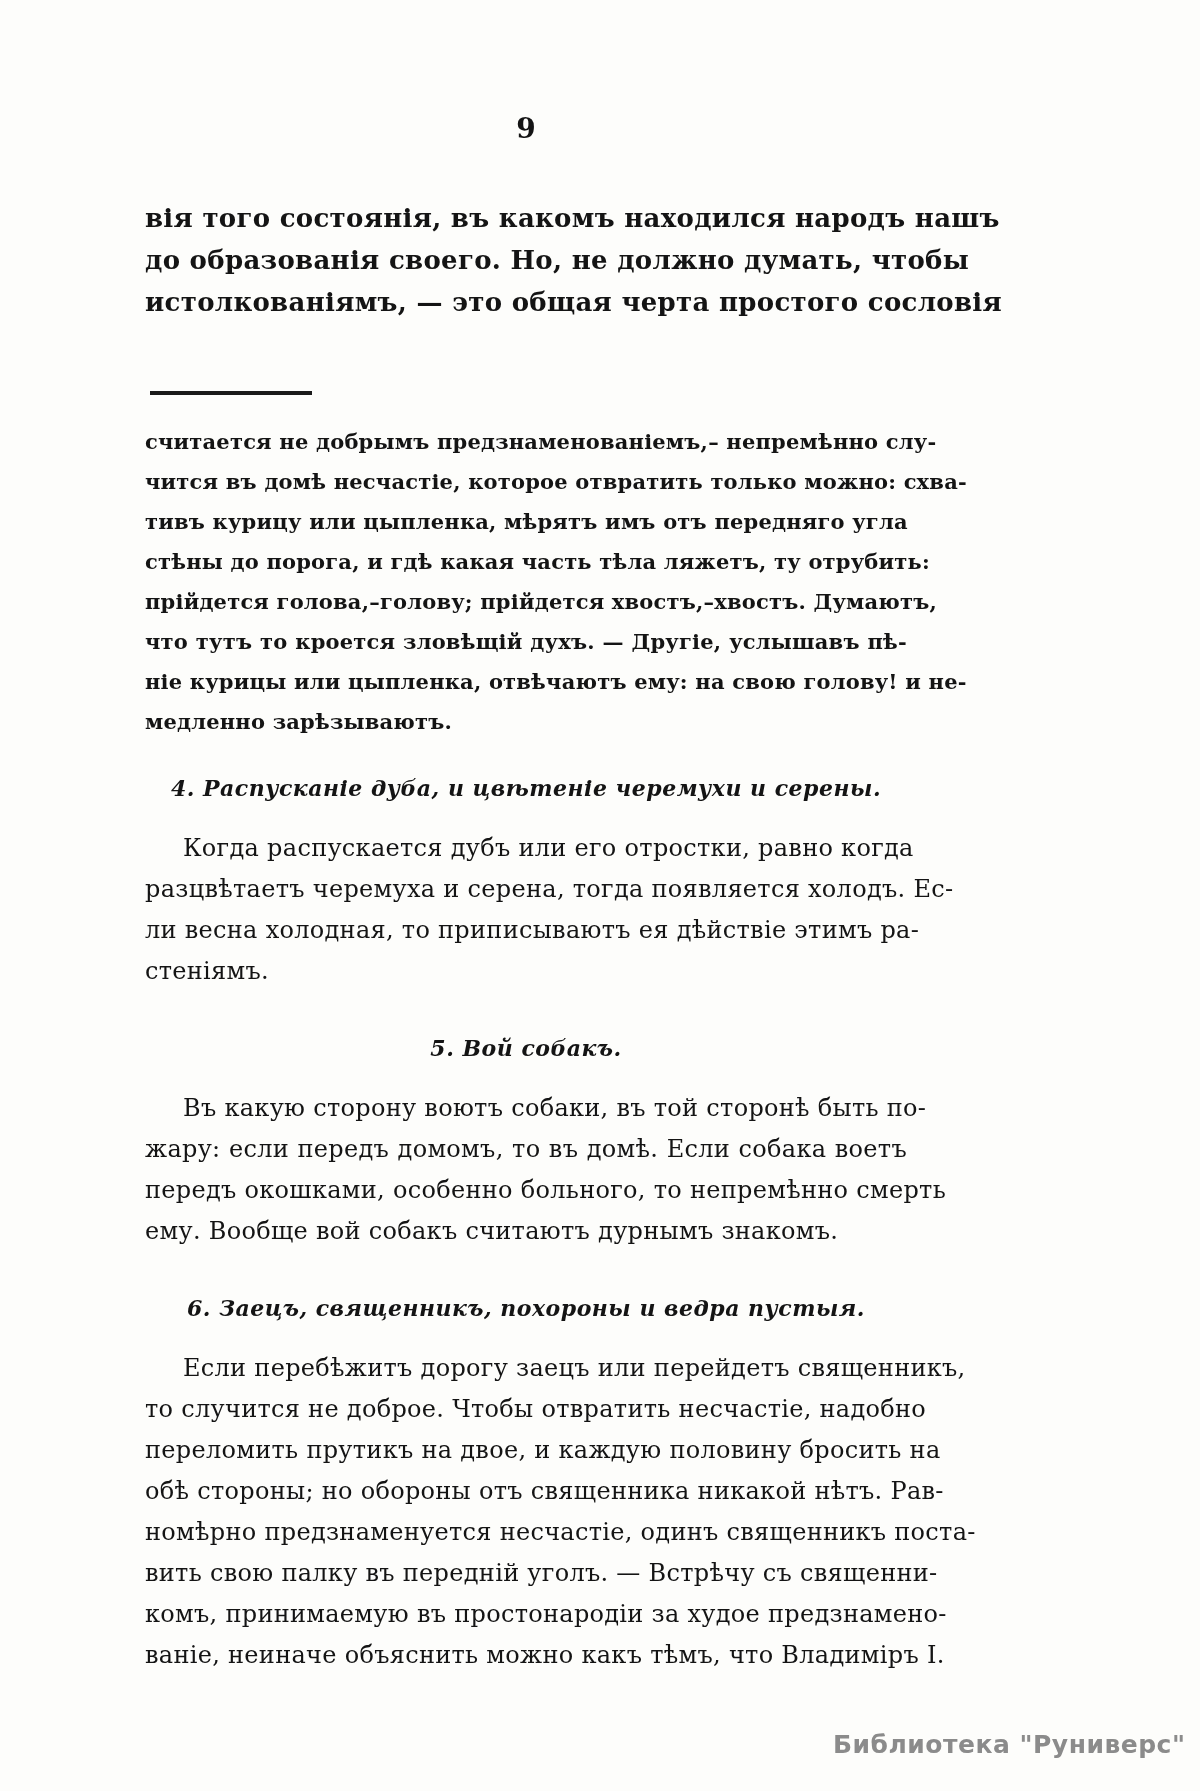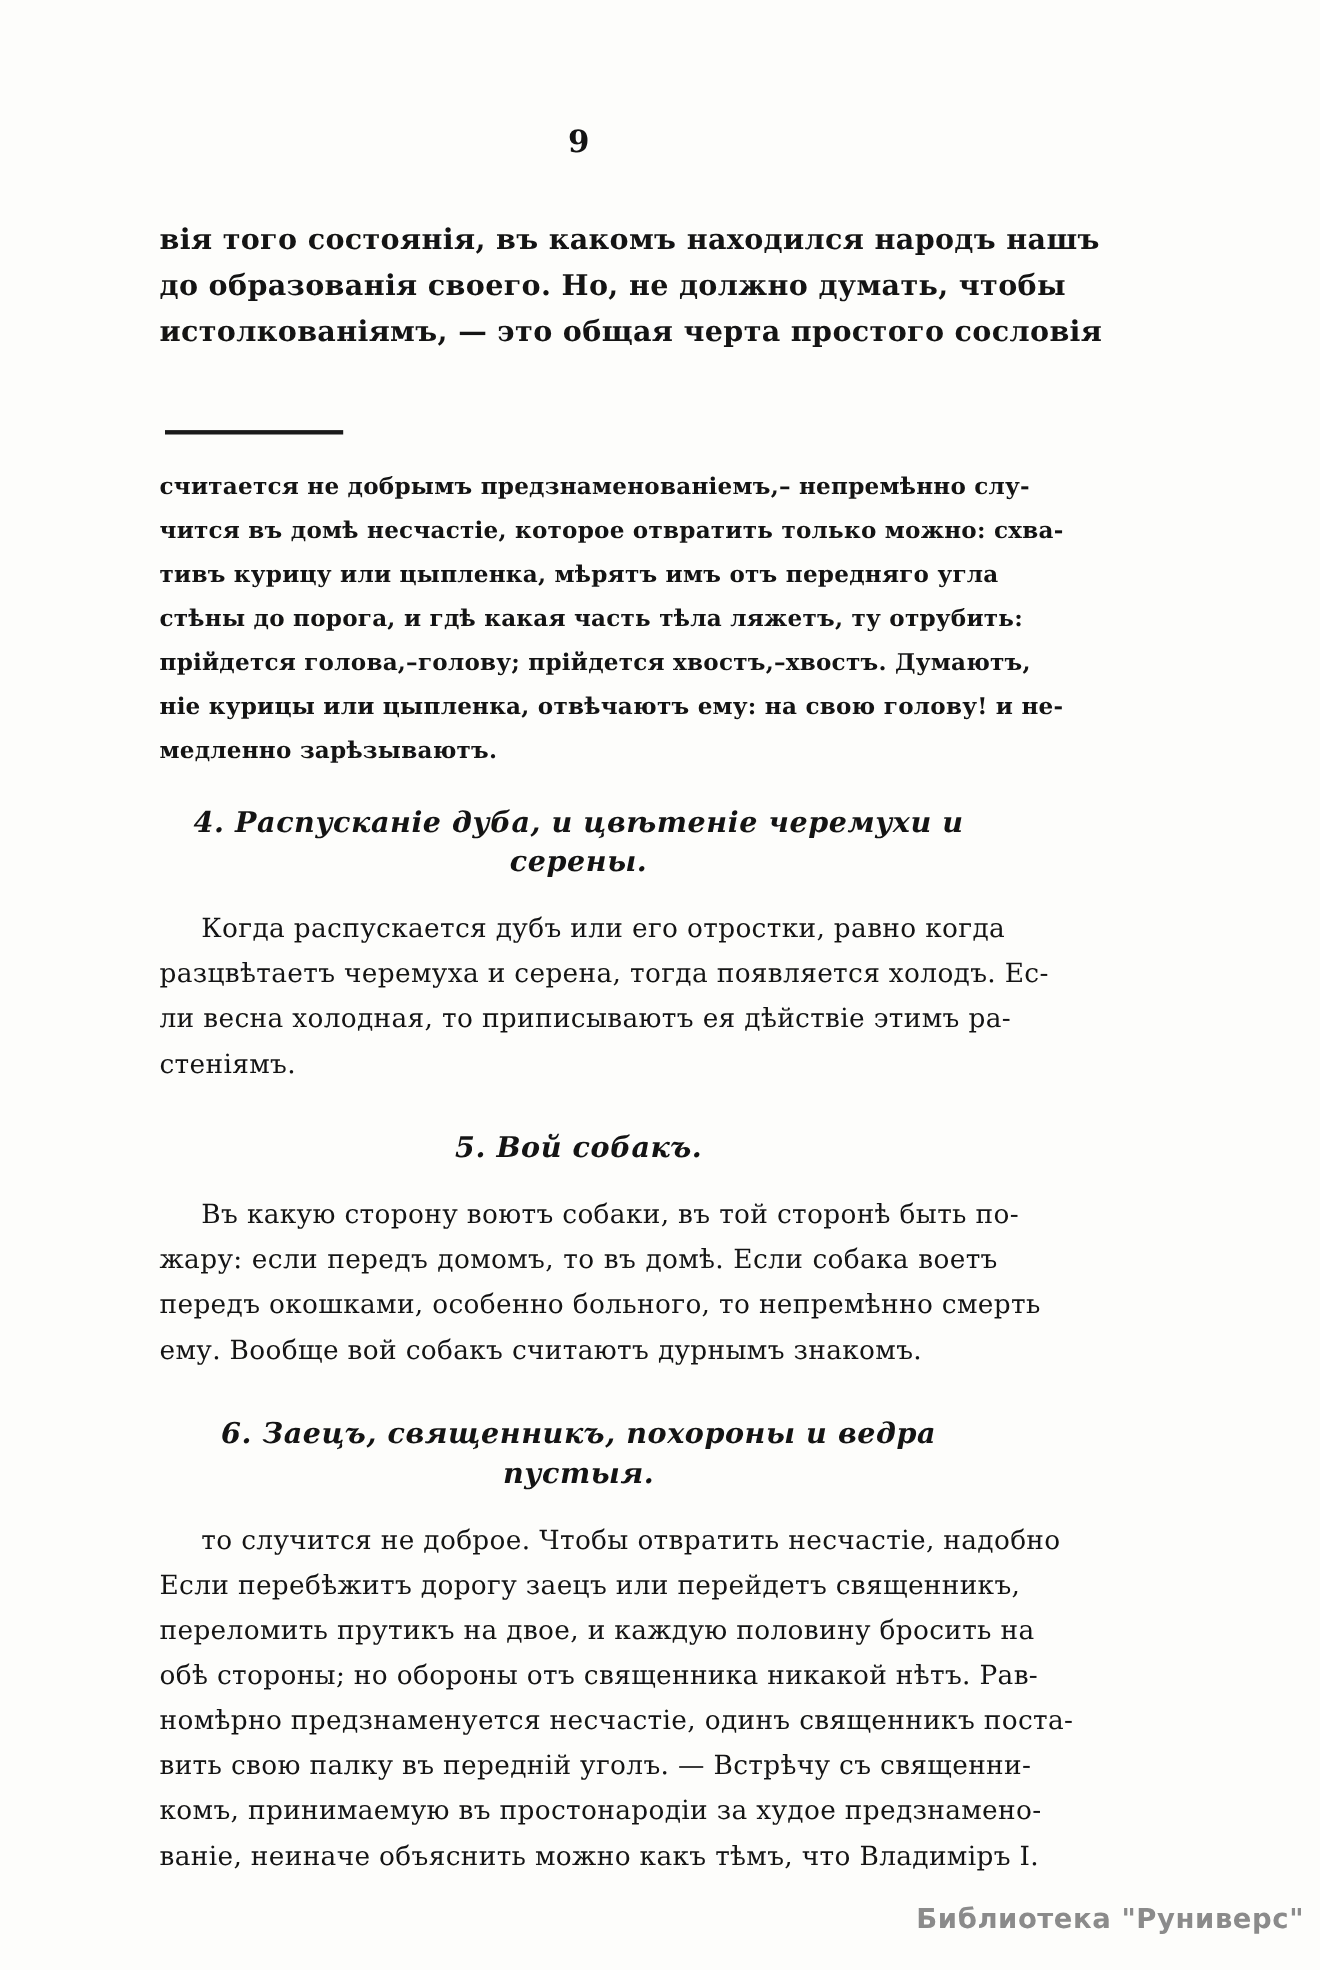--- a/index.html
+++ b/index.html
@@ -60,21 +60,21 @@
   .footnote {
     margin-top: 27px;
     font-size: 21px;
     font-weight: 700;
     line-height: 40px;
     letter-spacing: 0.2px;
   }
   .section-heading {
     margin-top: 28px;
     text-align: center;
-    font-size: 26px;
+    font-size: 22px;
     font-style: italic;
     font-weight: 600;
     line-height: 36px;
     letter-spacing: 0.5px;
   }
   .section-heading.tall-gap {
     margin-top: 38px;
   }
   .section-para {
     margin-top: 22px;
@@ -109,20 +109,21 @@
       </div>
 
     <div class="footnote-rule"></div>
 
     <div class="para footnote ends-left">
         <div class="line">считается не добрымъ предзнаменованіемъ,– непремѣнно слу-</div>
         <div class="line">чится въ домѣ несчастіе, которое отвратить только можно: схва-</div>
         <div class="line">тивъ курицу или цыпленка, мѣрятъ имъ отъ передняго угла</div>
         <div class="line">стѣны до порога, и гдѣ какая часть тѣла ляжетъ, ту отрубить:</div>
         <div class="line">прійдется голова,–голову; прійдется хвостъ,–хвостъ. Думаютъ,</div>
+        <div class="line">что тутъ то кроется зловѣщій духъ. — Другіе, услышавъ пѣ-</div>
         <div class="line">ніе курицы или цыпленка, отвѣчаютъ ему: на свою голову! и не-</div>
         <div class="line">медленно зарѣзываютъ.</div>
       </div>
 
     <div class="section-heading">4. Распусканіе дуба, и цвѣтеніе черемухи и серены.</div>
     <div class="para section-para ends-left indent-first">
         <div class="line">Когда распускается дубъ или его отростки, равно когда</div>
         <div class="line">разцвѣтаетъ черемуха и серена, тогда появляется холодъ. Ес-</div>
         <div class="line">ли весна холодная, то приписываютъ ея дѣйствіе этимъ ра-</div>
         <div class="line">стеніямъ.</div>
@@ -131,22 +132,22 @@
     <div class="section-heading tall-gap">5. Вой собакъ.</div>
     <div class="para section-para ends-left indent-first">
         <div class="line">Въ какую сторону воютъ собаки, въ той сторонѣ быть по-</div>
         <div class="line">жару: если передъ домомъ, то въ домѣ. Если собака воетъ</div>
         <div class="line">передъ окошками, особенно больного, то непремѣнно смерть</div>
         <div class="line">ему. Вообще вой собакъ считаютъ дурнымъ знакомъ.</div>
       </div>
 
     <div class="section-heading tall-gap">6. Заецъ, священникъ, похороны и ведра пустыя.</div>
     <div class="para section-para indent-first">
+        <div class="line">Если перебѣжитъ дорогу заецъ или перейдетъ священникъ,</div>
         <div class="line">то случится не доброе. Чтобы отвратить несчастіе, надобно</div>
-        <div class="line">Если перебѣжитъ дорогу заецъ или перейдетъ священникъ,</div>
         <div class="line">переломить прутикъ на двое, и каждую половину бросить на</div>
         <div class="line">обѣ стороны; но обороны отъ священника никакой нѣтъ. Рав-</div>
         <div class="line">номѣрно предзнаменуется несчастіе, одинъ священникъ поста-</div>
         <div class="line">вить свою палку въ передній уголъ. — Встрѣчу съ священни-</div>
         <div class="line">комъ, принимаемую въ простонародіи за худое предзнамено-</div>
         <div class="line">ваніе, неиначе объяснить можно какъ тѣмъ, что Владиміръ I.</div>
       </div>
 
   </div>
 

